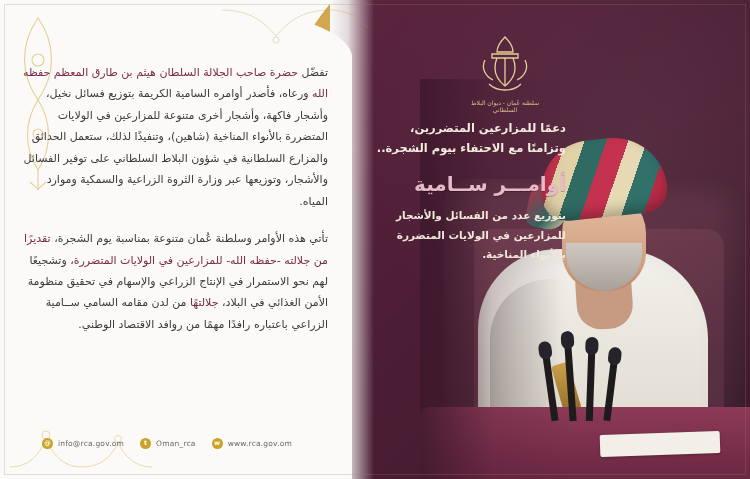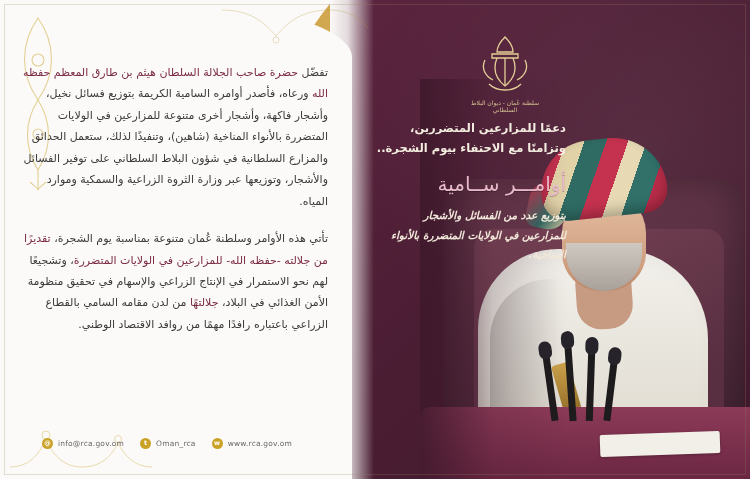--- a/index.html
+++ b/index.html
@@ -132,32 +132,31 @@
   }
   .right-kicker {
     font-size: 11.5px;
     line-height: 1.75;
     font-weight: bold;
     color: #f3ecdf;
   }
   .right-title {
     margin-top: 14px;
     font-size: 20px;
-    font-weight: normal;
+    font-weight: bold;
     letter-spacing: 1px;
     color: #e8b9c9;
     text-shadow: 0 1px 0 rgba(0,0,0,0.25);
   }
   .right-sub {
     margin-top: 10px;
     font-size: 10.5px;
     line-height: 1.85;
     font-weight: bold;
     color: #f1e8da;
-    font-style: italic;
   }
 
   
   .left-body {
     position: absolute;
     left: 18px;
     top: 62px;
     width: 310px;
     direction: rtl;
     text-align: right;
@@ -443,21 +442,21 @@
   </div>
 
   <div class="right-text">
     <div class="right-kicker">دعمًا للمزارعين المتضررين، وتزامنًا مع الاحتفاء بيوم الشجرة..</div>
     <div class="right-title">أوامـــر ســامية</div>
     <div class="right-sub">بتوزيع عدد من الفسائل والأشجار للمزارعين في الولايات المتضررة بالأنواء المناخية.</div>
   </div>
 
   <div class="left-body">
     <p><span>تفضّل </span><b class="plum">حضرة صاحب الجلالة السلطان هيثم بن طارق المعظم حفظه الله</b><span> ورعاه، فأصدر أوامره السامية الكريمة بتوزيع فسائل نخيل، وأشجار فاكهة، وأشجار أخرى متنوعة للمزارعين في الولايات المتضررة بالأنواء المناخية (شاهين)، وتنفيذًا لذلك، ستعمل الحدائق والمزارع السلطانية في شؤون البلاط السلطاني على توفير الفسائل والأشجار، وتوزيعها عبر وزارة الثروة الزراعية والسمكية وموارد المياه.</span></p>
-    <p><span>تأتي هذه الأوامر وسلطنة عُمان متنوعة بمناسبة يوم الشجرة، </span><b class="plum">تقديرًا من جلالته -حفظه الله- للمزارعين في الولايات المتضررة</b><span>، وتشجيعًا لهم نحو الاستمرار في الإنتاج الزراعي والإسهام في تحقيق منظومة الأمن الغذائي في البلاد، </span><b class="plum">جلالتهًا</b><span> من لدن مقامه السامي بالقطاع الزراعي باعتباره رافدًا مهمًا من روافد الاقتصاد الوطني.</span></p>
+    <p><span>تأتي هذه الأوامر وسلطنة عُمان متنوعة بمناسبة يوم الشجرة، </span><b class="plum">تقديرًا من جلالته -حفظه الله- للمزارعين في الولايات المتضررة</b><span>، وتشجيعًا لهم نحو الاستمرار في الإنتاج الزراعي والإسهام في تحقيق منظومة الأمن الغذائي في البلاد، </span><b class="plum">جلالتهًا</b><span> من لدن مقامه السامي ســامية الزراعي باعتباره رافدًا مهمًا من روافد الاقتصاد الوطني.</span></p>
   </div>
 
   <div class="footer">
     <div class="footer-item">
       <span class="fi-badge">@</span>
       <span>info@rca.gov.om</span>
     </div>
     <div class="footer-item">
       <span class="fi-badge">t</span>
       <span>Oman_rca</span>

